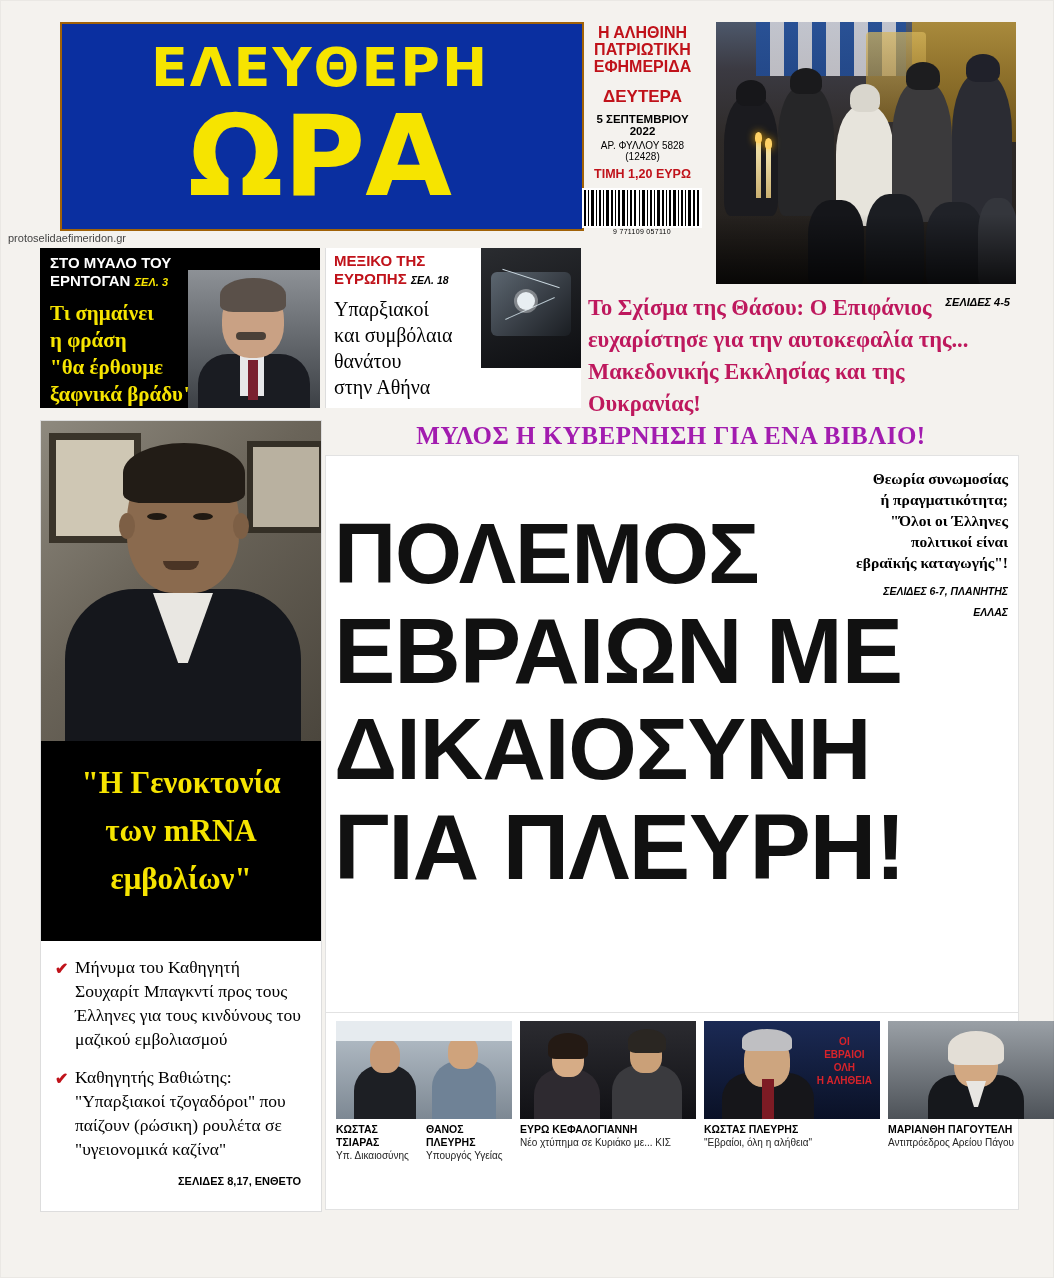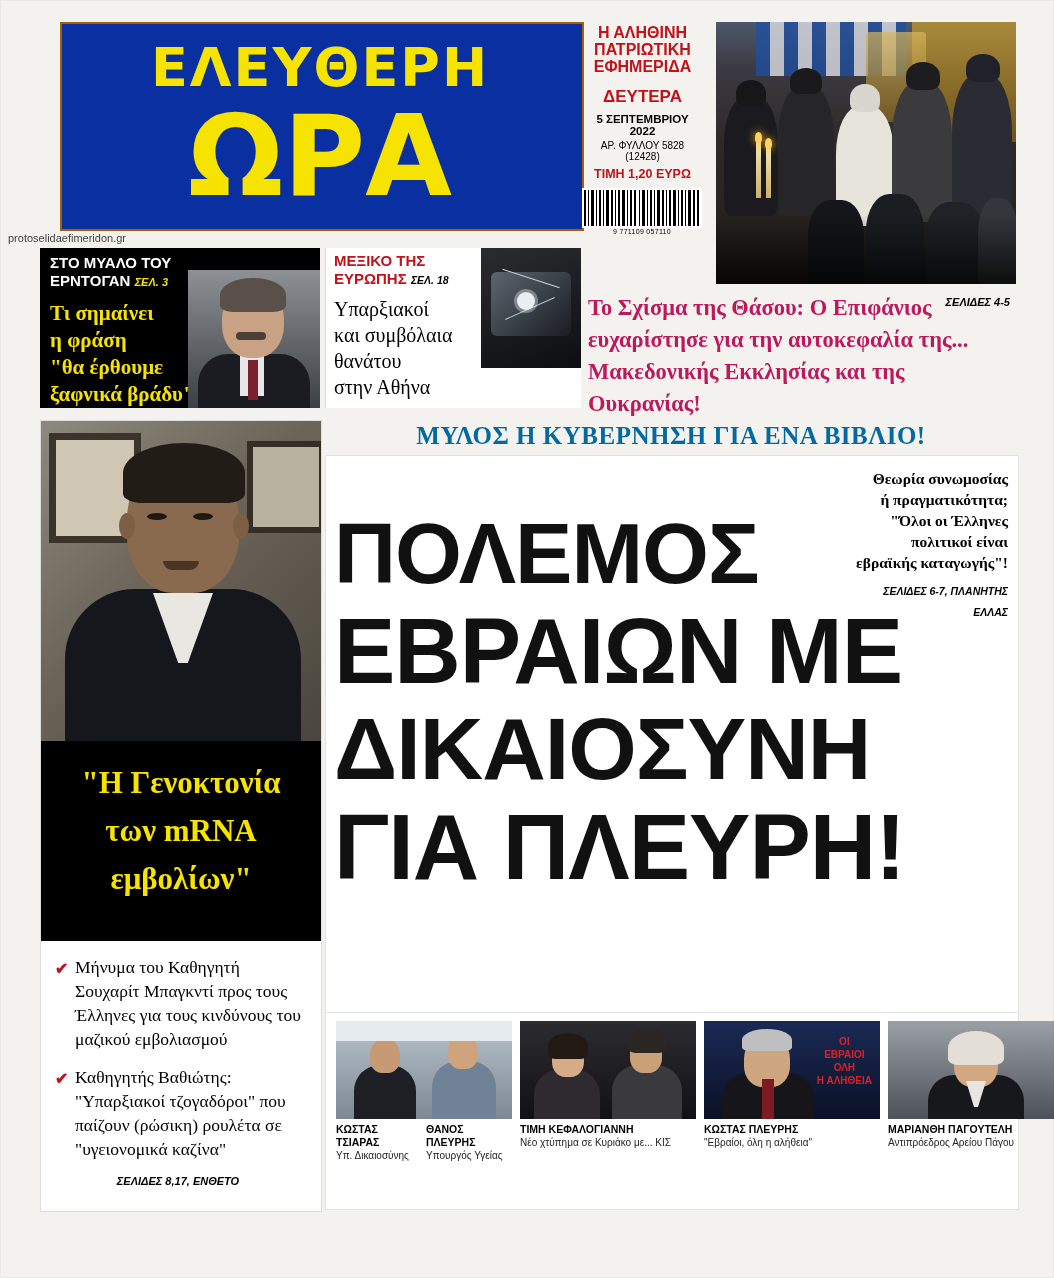--- a/index.html
+++ b/index.html
@@ -61,21 +61,21 @@
   .tm-sel{color:#000;font-style:italic;font-size:10.5px;font-weight:bold;}
   .tm-body{position:absolute;left:8px;top:48px;width:140px;color:#000;font-family:"Liberation Serif",serif;font-size:20px;line-height:26px;}
   .tm-photo{position:absolute;right:0;top:0;width:100px;height:120px;background:linear-gradient(160deg,#2a2c30,#0d0e11);overflow:hidden;}
   .tm-glass{position:absolute;left:10px;top:24px;width:80px;height:64px;background:linear-gradient(135deg,#5c6670,#1a1d22);border-radius:6px;}
   .tm-hole{position:absolute;left:36px;top:44px;width:18px;height:18px;border-radius:50%;background:#e8eef2;box-shadow:0 0 0 3px rgba(255,255,255,.35);}
   .tm-crack{position:absolute;left:20px;top:30px;width:60px;height:1px;background:#c9d6de;transform:rotate(18deg);}
   .tm-crack2{position:absolute;left:22px;top:60px;width:54px;height:1px;background:#b8c6ce;transform:rotate(-24deg);}
 
   
   .redstrip{position:absolute;left:325px;top:418px;width:692px;height:36px;text-align:center;}
-  .redstrip span{color:#0369a1;font-family:"Liberation Serif",serif;font-weight:bold;font-size:25px;letter-spacing:.5px;line-height:36px;}
+  .redstrip span{color:#a21caf;font-family:"Liberation Serif",serif;font-weight:bold;font-size:25px;letter-spacing:.5px;line-height:36px;}
 
   
   .left-col{position:absolute;left:40px;top:420px;width:280px;height:790px;background:#fff;border:1px solid #ddd;overflow:hidden;}
   .lc-photo{position:absolute;left:0;top:0;width:280px;height:320px;overflow:hidden;background:#6e6a62;}
   .lcp-bg{position:absolute;inset:0;background:linear-gradient(135deg,#8e897e 0%,#6a6459 45%,#4b463d 100%);}
   .lcp-frame{position:absolute;left:8px;top:12px;width:78px;height:96px;border:7px solid #3a342a;background:#cfc7b4;}
   .lcp-frame2{position:absolute;left:206px;top:20px;width:66px;height:80px;border:6px solid #342f26;background:#b9b1a0;}
   .lcp-head{position:absolute;left:86px;top:36px;width:112px;height:136px;border-radius:46% 46% 42% 42%;background:#8a6a4e;}
   .lcp-hair{position:absolute;left:82px;top:22px;width:122px;height:60px;border-radius:50% 50% 16% 16%;background:#221c16;}
   .lcp-ear1{position:absolute;left:78px;top:92px;width:16px;height:26px;border-radius:50%;background:#7d5f45;}
@@ -86,21 +86,21 @@
   .lcp-body{position:absolute;left:24px;top:168px;width:236px;height:160px;background:#15171c;border-radius:70px 70px 0 0;}
   .lcp-shirt{position:absolute;left:112px;top:172px;width:60px;height:70px;background:#e9e7e2;clip-path:polygon(0 0,100% 0,58% 100%,42% 100%);}
 
   .lc-quote{position:absolute;left:0;top:320px;width:280px;height:200px;background:#000;}
   .lc-quote p{margin:0;padding:0 12px;color:#f6e400;font-family:"Liberation Serif",serif;font-weight:bold;font-size:31px;line-height:48px;text-align:center;}
   .lc-quote .ql1{padding-top:18px;}
 
   .lc-bullets{position:absolute;left:0;top:520px;width:280px;padding:14px 14px 0 14px;box-sizing:border-box;}
   .bullet{position:relative;margin-bottom:14px;font-family:"Liberation Serif",serif;font-size:17.5px;line-height:24px;color:#000;padding-left:20px;}
   .bullet .tick{position:absolute;left:0;top:2px;color:#c0121a;font-size:16px;font-weight:bold;}
-  .lc-pages{text-align:center;padding-right:6px;font-family:"Liberation Sans",sans-serif;font-style:italic;font-weight:bold;font-size:11px;}
+  .lc-pages{text-align:right;padding-right:6px;font-family:"Liberation Sans",sans-serif;font-weight:bold;font-size:11px;}
 
   
   .main-block{position:absolute;left:325px;top:455px;width:692px;height:560px;background:#fff;border:1px solid #e2e2e2;}
   .mh{position:absolute;left:8px;top:8px;width:520px;margin-top:40px;}
   .mh div{font-family:"Liberation Sans",sans-serif;font-weight:bold;color:#111;font-size:86px;line-height:98px;letter-spacing:-1px;}
   .mh .l2,.mh .l3,.mh .l4{width:672px;}
   .mh .l2{font-size:92px;}
   .mh .l3{font-size:88px;}
   .mh .l4{font-size:92px;}
 
@@ -352,21 +352,21 @@
     <div class="pcell c2">
       <div class="bg-dark"></div>
       <div class="bd" style="left:14px;top:48px;width:66px;height:52px;background:#2e2a30;"></div>
       <div class="ph" style="left:32px;top:18px;width:32px;height:38px;background:#d6ac86;"></div>
       <div style="position:absolute;left:28px;top:12px;width:40px;height:26px;border-radius:50% 50% 20% 20%;background:#241a14;"></div>
       <div class="bd" style="left:92px;top:44px;width:70px;height:56px;background:#3a3a3e;"></div>
       <div class="ph" style="left:110px;top:14px;width:32px;height:38px;background:#caa078;"></div>
       <div style="position:absolute;left:108px;top:8px;width:38px;height:24px;border-radius:50% 50% 20% 20%;background:#2a2622;"></div>
     </div>
     <div class="pcap pc2">
-      <div class="nm">ΤΙΜΗ ΚΕΦΑΛΟΓΙΑΝΝΗ</div>
+      <div class="nm">ΕΥΡΩ ΚΕΦΑΛΟΓΙΑΝΝΗ</div>
       <div class="rl">Νέο χτύπημα σε Κυριάκο με... ΚΙΣ</div>
     </div>
 
     <div class="pcell c3">
       <div class="bg-blue"></div>
       <div class="bd" style="left:18px;top:52px;width:92px;height:48px;background:#16161a;"></div>
       <div class="ph" style="left:40px;top:14px;width:46px;height:52px;background:#cda57f;"></div>
       <div style="position:absolute;left:38px;top:8px;width:50px;height:22px;border-radius:50% 50% 16% 16%;background:#bfbfc2;"></div>
       <div style="position:absolute;left:58px;top:58px;width:12px;height:42px;background:#7d1b24;"></div>
       <div class="ebr">

